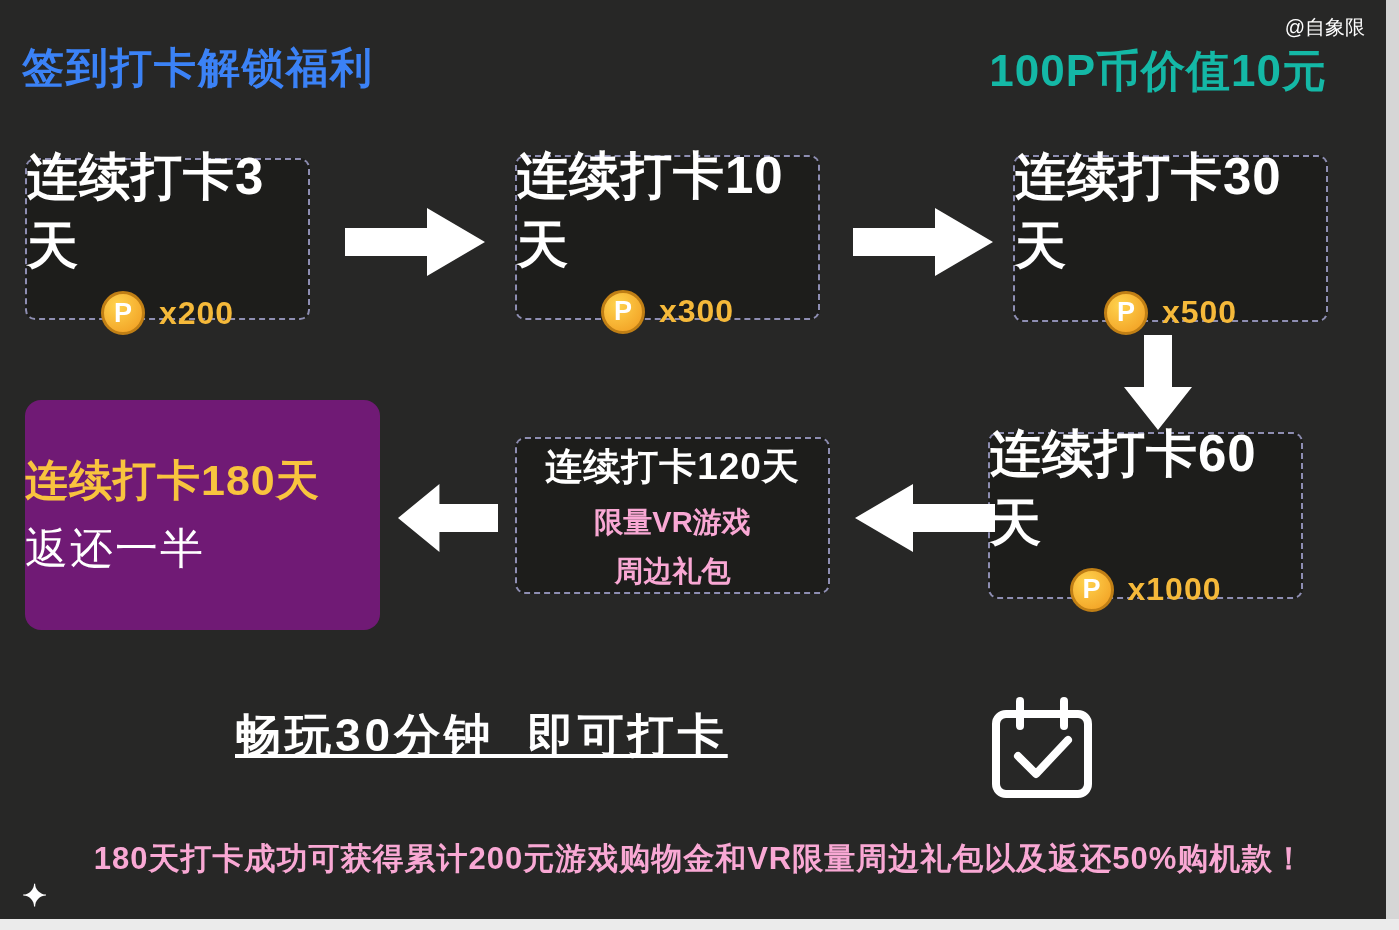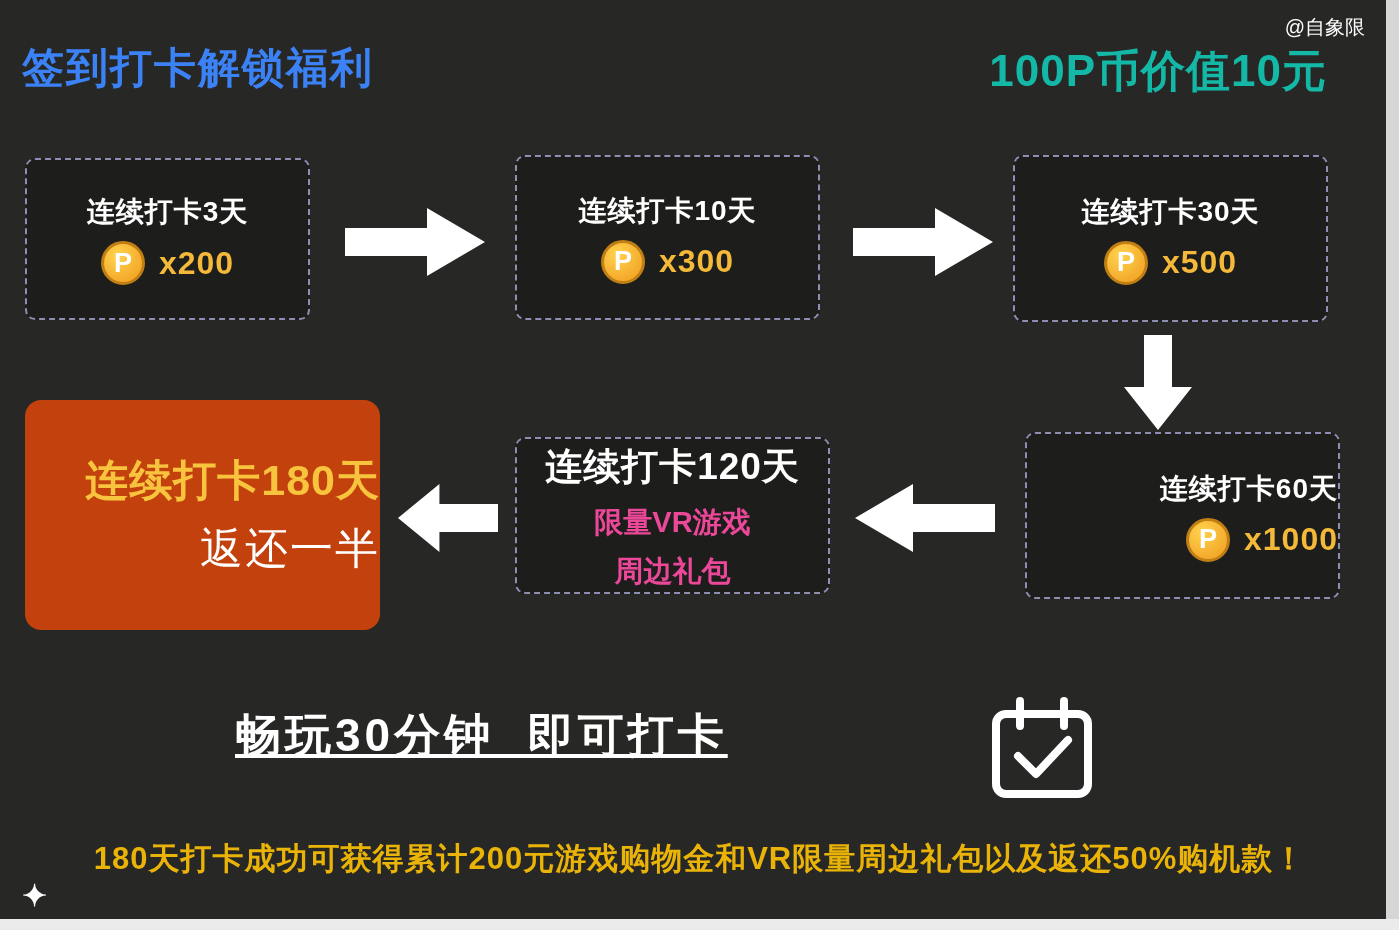--- a/index.html
+++ b/index.html
@@ -35,58 +35,58 @@
     position:absolute;
     border:2px dashed #8e8eb2;
     border-radius:10px;
     background:#1d1d1b;
     display:flex; flex-direction:column;
     align-items:center; justify-content:center;
     gap:10px;
   }
   .step--tight { gap:12px; }
   .step-title {
-    color:#ffffff; font-weight:bold; font-size:28px; letter-spacing:1px;
+    color:#ffffff; font-weight:bold; font-size:51px; letter-spacing:1px;
   }
   .reward { display:flex; align-items:center; gap:14px; }
   .coin {
     width:44px; height:44px; border-radius:50%;
     background:radial-gradient(circle at 35% 30%, #ffd34e, #f09a1e);
     border:3px solid #c07f15;
     color:#ffffff; font-weight:bold; font-size:27px;
     display:flex; align-items:center; justify-content:center;
   }
   .reward-amount {
     color:#f5b93a; font-weight:bold; font-size:32px; letter-spacing:1px;
   }
   .sub-line {
-    color:#ec4899; font-weight:bold; font-size:29px; line-height:1.25;
+    color:#f9a8d4; font-weight:bold; font-size:29px; line-height:1.25;
   }
   .highlight-box {
     position:absolute;
-    background:#c2410c;
+    background:#701a75;
     border-radius:16px;
     display:flex; flex-direction:column;
-    align-items:flex-end; justify-content:center;
+    align-items:flex-start; justify-content:center;
     gap:10px;
   }
   .hl-title { color:#f8c43e; font-weight:bold; font-size:43px; letter-spacing:1px; }
   .hl-line  { color:#ffffff; font-weight:normal; font-size:43px; letter-spacing:2px; }
   .arrow { position:absolute; }
   .play-rule {
     position:absolute; left:235px; top:705px;
     color:#ffffff; font-weight:bold; font-size:46px; letter-spacing:4px;
     white-space:pre;
     text-decoration:underline;
   }
   .calendar { position:absolute; }
   .summary {
     position:absolute; left:0; top:838px; width:100%;
     text-align:center;
-    color:#eab308; font-weight:bold; font-size:31px; letter-spacing:1px;
+    color:#f9a8d4; font-weight:bold; font-size:31px; letter-spacing:1px;
   }
   .sparkle {
     position:absolute; left:22px; top:878px;
     color:#ffffff; font-size:30px; font-weight:bold;
   }
 </style>
 </head>
 <body>
 
 <div class="canvas">
@@ -124,21 +124,21 @@
     <div class="reward">
       <span class="coin">P</span>
       <span class="reward-amount">x500</span>
     </div>
   </div>
 
   <svg class="arrow" style="left:1118px; top:335px;" width="80" height="95" viewBox="0 0 80 95">
     <polygon points="26,0 54,0 54,52 74,52 40,95 6,52 26,52" fill="#ffffff"></polygon>
   </svg>
 
-  <div class="step" style="left:1025px; top:432px; width:315px; height:167px;align-items:flex-end;">
+  <div class="step" style="left:988px; top:432px; width:315px; height:167px;">
     <div class="step-title">连续打卡60天</div>
     <div class="reward">
       <span class="coin">P</span>
       <span class="reward-amount">x1000</span>
     </div>
   </div>
 
   <svg class="arrow" style="left:855px; top:478px;" width="140" height="80" viewBox="0 0 140 80">
     <polygon points="140,26 58,26 58,6 0,40 58,74 58,54 140,54" fill="#ffffff"></polygon>
   </svg>

